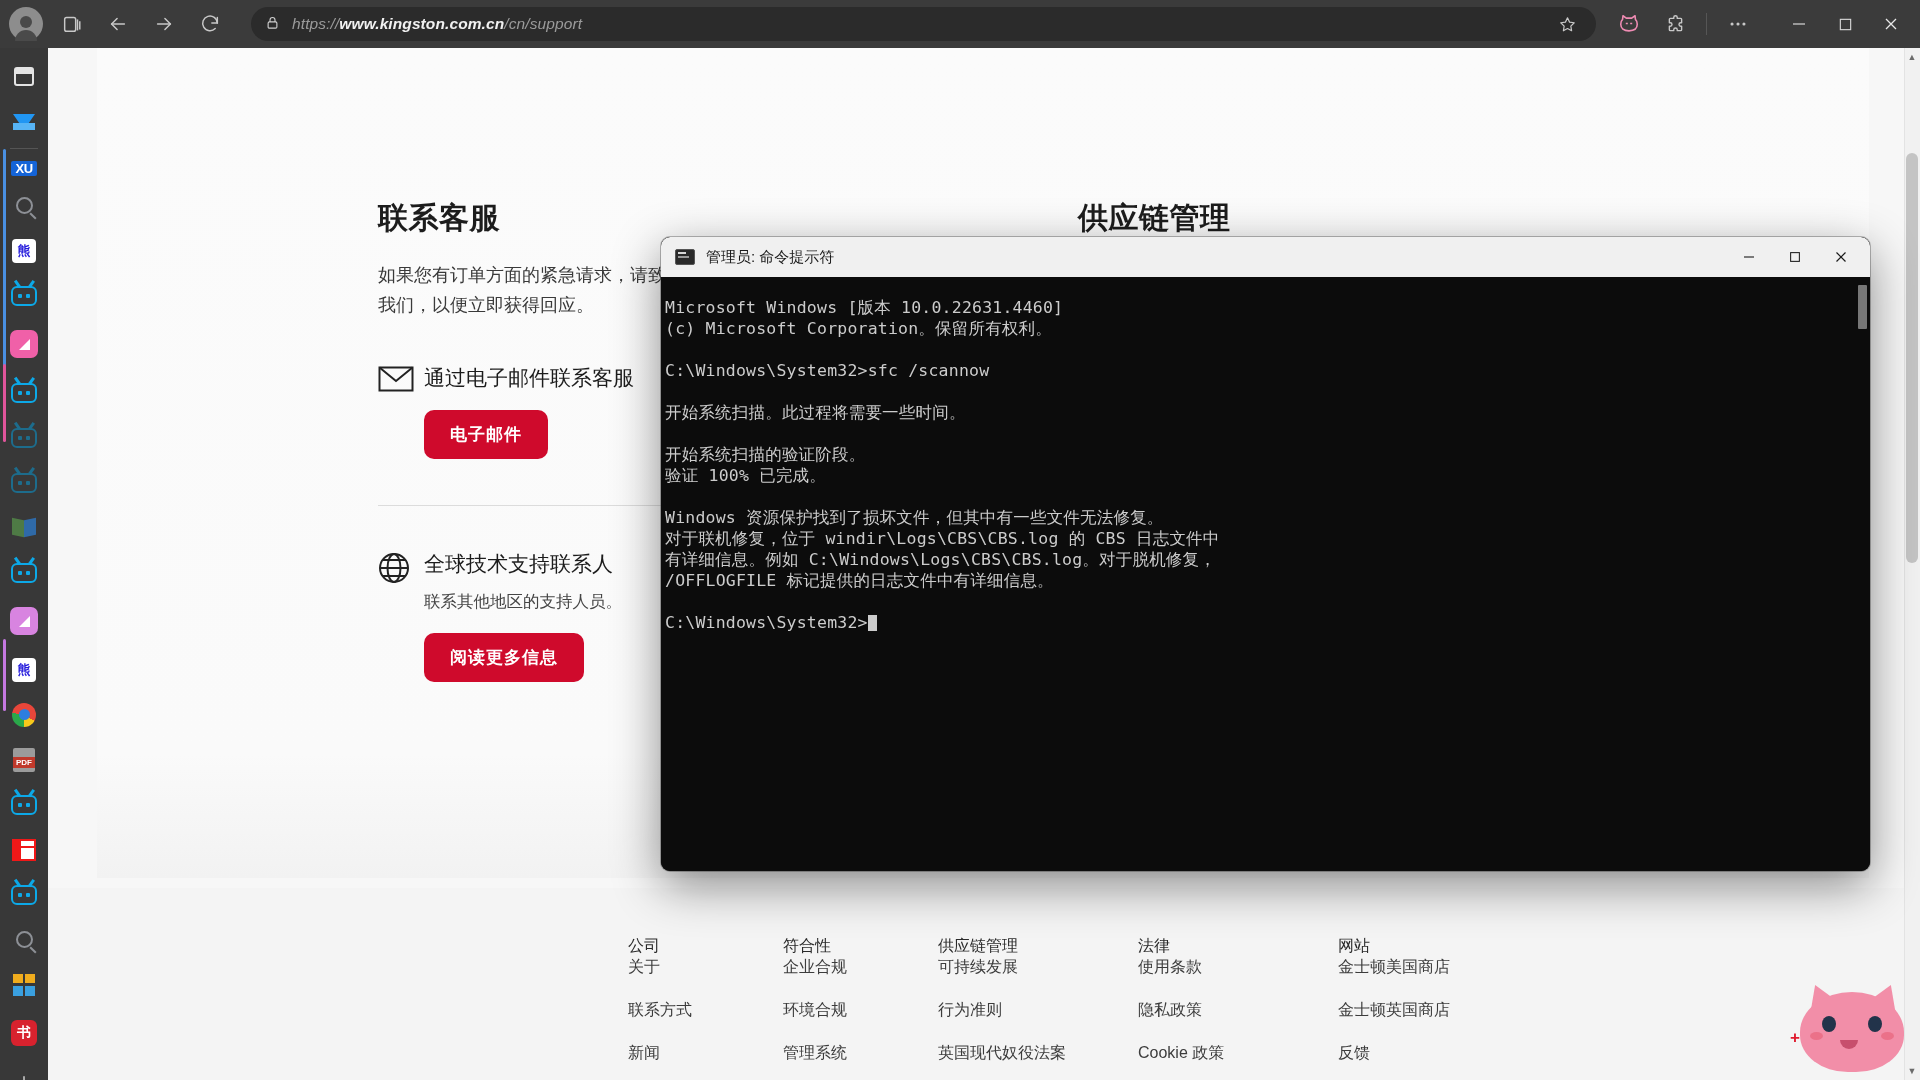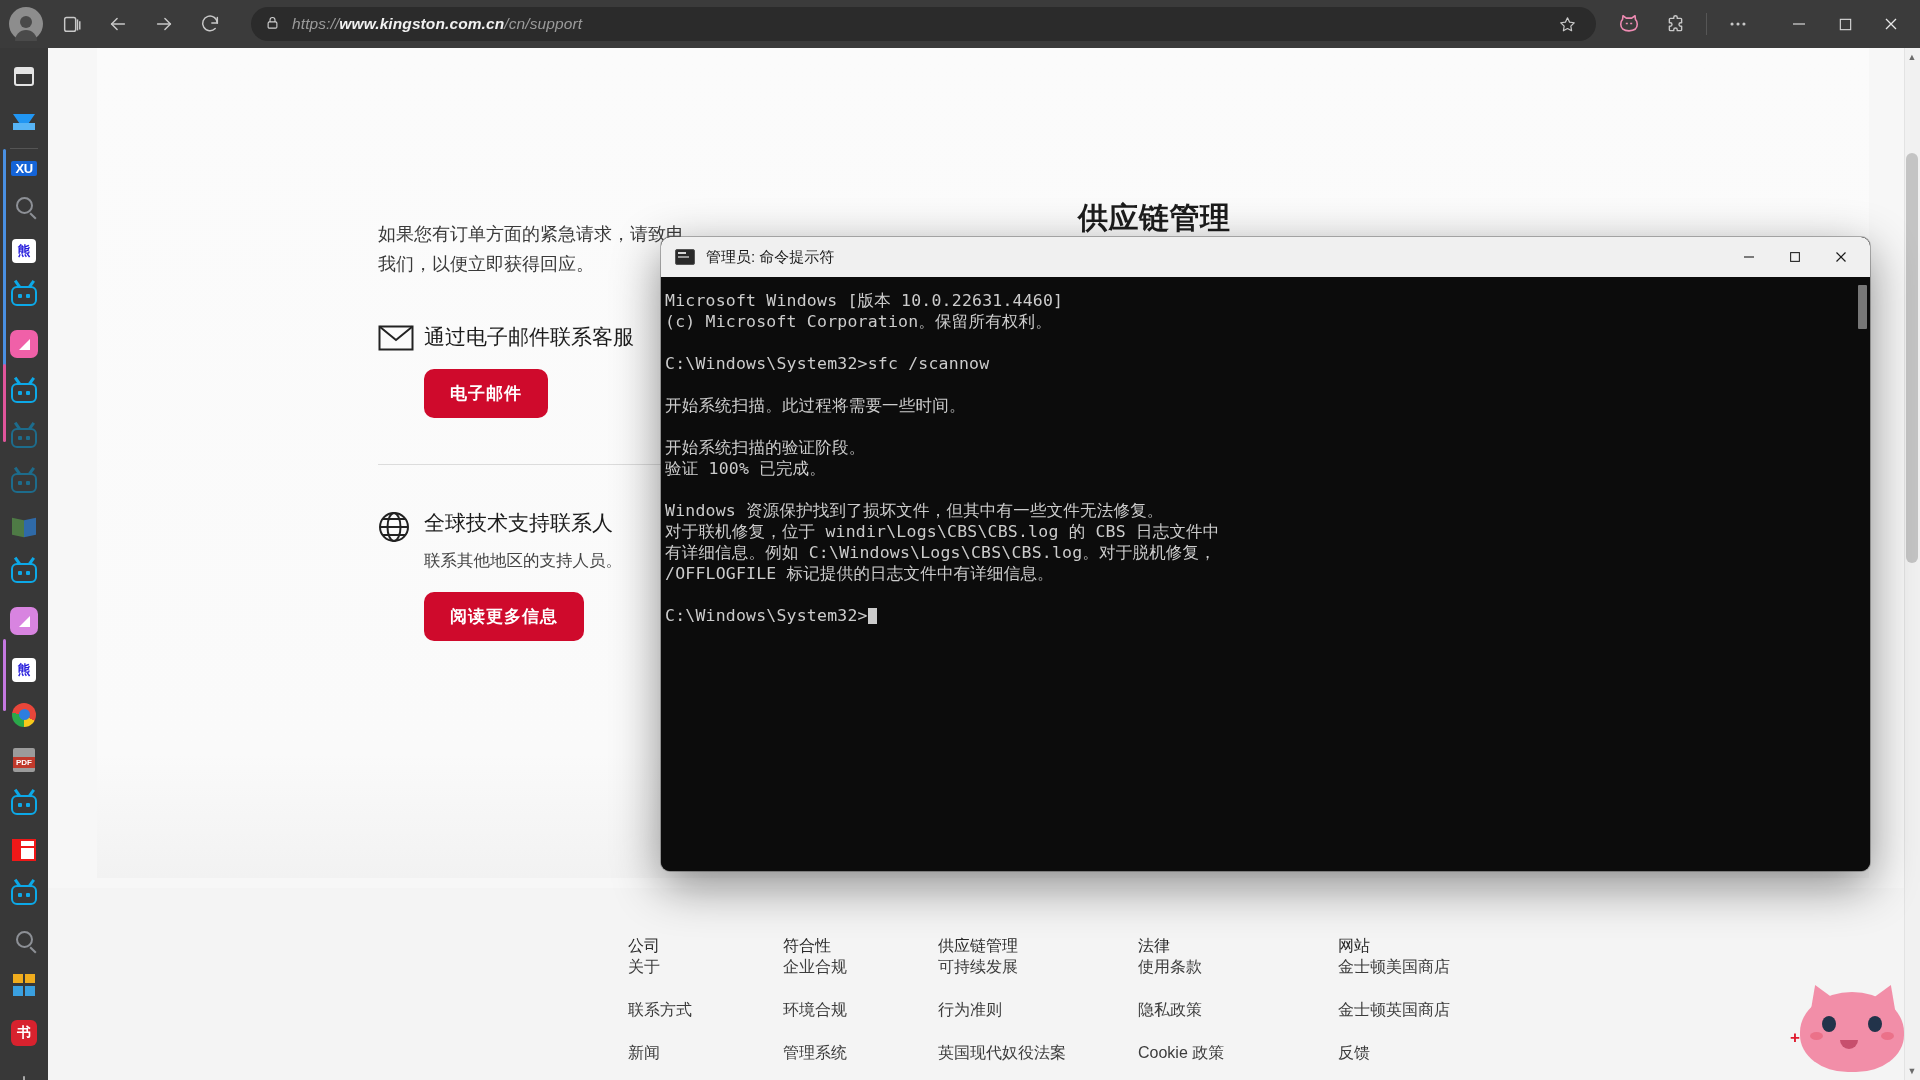--- a/index.html
+++ b/index.html
@@ -177,21 +177,21 @@
     content:''; position:absolute; left:2px; top:6px; width:11px; height:2px; background:#9a9a9a;
   }
   #cmd-title { font-size: 15px; color: #1b1b1b; flex: 1 1 auto; }
   .cmd-ctl {
     width: 46px; height: 40px; display: flex; align-items: center; justify-content: center;
     color: #1b1b1b;
   }
   #cmd-body {
     position: absolute; left: 0; top: 40px; width: 1209px; height: 594px;
     background: #0c0c0c;
-    padding: 13px 0 0 4px;
+    padding: 20px 0 0 4px;
   }
   #cmd-text {
     font-family: "DejaVu Sans Mono", "Liberation Mono", monospace;
     font-size: 16.5px;
     line-height: 21px;
     color: #cccccc;
     white-space: pre;
     letter-spacing: .2px;
   }
   #cmd-cursor {
@@ -441,20 +441,21 @@
     </div>
   <div class="dock-item">
       <span class="ic-plus">+</span>
     </div>
 </div>
 
 <div id="page">
   <div id="page-white"></div>
 
   <div class="col" style="left:330px; top:150px; width:440px;">
+    <div class="sec-title">联系客服</div>
     <div class="sec-para" style="white-space:pre-line;">如果您有订单方面的紧急请求，请致电
 我们，以便立即获得回应。</div>
 
     <div class="item-row">
       <div class="item-icon">
         <svg width="36" height="26" viewBox="0 0 36 26" fill="none" stroke="#222" stroke-width="2">
           <rect x="1.5" y="1.5" width="33" height="23"></rect>
             <path d="M1.5 1.5L18 15 34.5 1.5"></path>
         </svg>
       </div>

